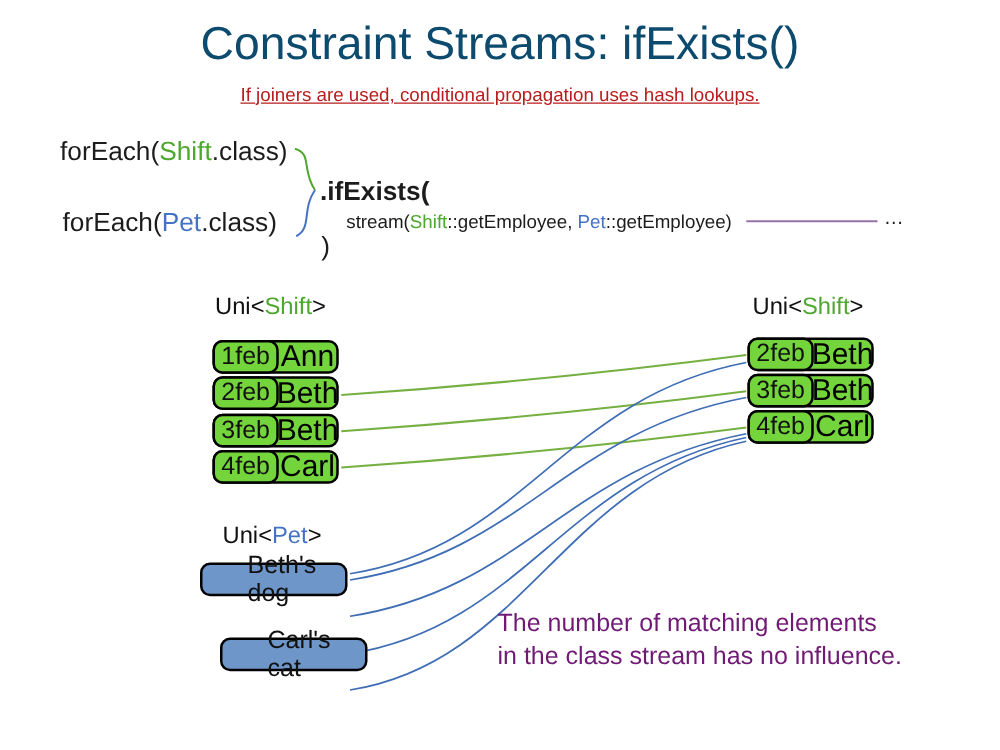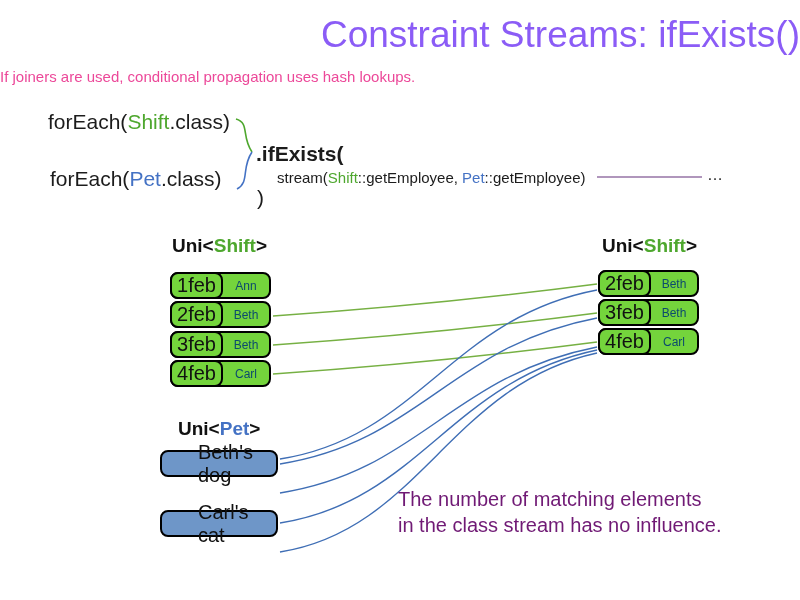--- a/index.html
+++ b/index.html
@@ -2,41 +2,41 @@
 <html><head>
 <meta charset="utf-8">
 <style>
   html,body{margin:0;padding:0;background:#fff;}
   .slide{
     position:relative;width:800px;height:600px;background:#ffffff;overflow:hidden;
     font-family:"Liberation Sans",sans-serif;color:#1a1a1a;
   }
   .overlay{position:absolute;left:0;top:0;width:800px;height:600px;pointer-events:none;}
   .abs{position:absolute;white-space:nowrap;}
-  .title{left:0;right:0;top:14px;text-align:right;font-size:37px;font-weight:400;color:#8b5cf6;}
-  .subtitle{left:0;right:0;top:68px;font-size:15px;color:#ec4899;}
+  .title{left:0;right:0;top:14px;text-align:center;font-size:37px;font-weight:400;color:#0c4a6e;}
+  .subtitle{left:0;right:0;top:68px;text-align:center;font-size:15px;color:#b91c1c;text-decoration:underline;}
   .code-lg{font-size:21px;color:#1c1c1c;}
   .code-sm{font-size:15px;color:#1c1c1c;}
   .cls-shift{color:#4ea72e;}
   .cls-pet{color:#4472c4;}
-  .tbl-header{font-size:19px;color:#111;font-weight:bold;}
+  .tbl-header{font-size:19px;color:#111;}
   .shift-row{
     position:absolute;width:101px;height:27px;box-sizing:border-box;
     background:#74d43c;border:2px solid #000;border-radius:8px;
   }
   .date-box{
     position:absolute;left:-2px;top:-2px;width:53px;height:27px;box-sizing:border-box;
     background:#74d43c;border:2px solid #000;border-radius:8px;
     display:flex;align-items:center;justify-content:center;
     font-size:20px;color:#111;
   }
   .emp-name{
     position:absolute;left:51px;right:0;top:0;bottom:0;
     display:flex;align-items:center;justify-content:center;
-    font-size:12px;color:#0c4a6e;
+    font-size:24px;color:#000000;
   }
   .pet-row{
     position:absolute;width:118px;height:27px;box-sizing:border-box;
     background:#6e96c8;border:2px solid #000;border-radius:8px;
     display:flex;align-items:center;justify-content:center;
     font-size:20px;color:#111;padding-left:36px;
   }
   .note{font-size:20px;line-height:26px;color:#701a75;white-space:nowrap;}
   .ellipsis{font-size:16px;color:#1c1c1c;letter-spacing:1px;}
 </style>
@@ -108,20 +108,20 @@
     <span class="emp-name">Beth</span>
   </div>
   <div class="shift-row" style="left:598px;top:328px;">
     <span class="date-box">4feb</span>
     <span class="emp-name">Carl</span>
   </div>
 
   <div class="abs tbl-header" style="left:178px;top:418px;"><span>Uni&lt;</span><span class="cls-pet">Pet</span><span>&gt;</span></div>
 
   <div class="pet-row" style="left:160px;top:450px;">Beth's dog</div>
-  <div class="pet-row" style="left:160px;top:510px;">Carl's cat</div>
+  <div class="pet-row" style="left:176px;top:510px;">Carl's cat</div>
 
   <div class="abs note" style="left:398px;top:486px;">
     <div>The number of matching elements</div>
     <div>in the class stream has no influence.</div>
   </div>
 
 </div>
 
 </body></html>

